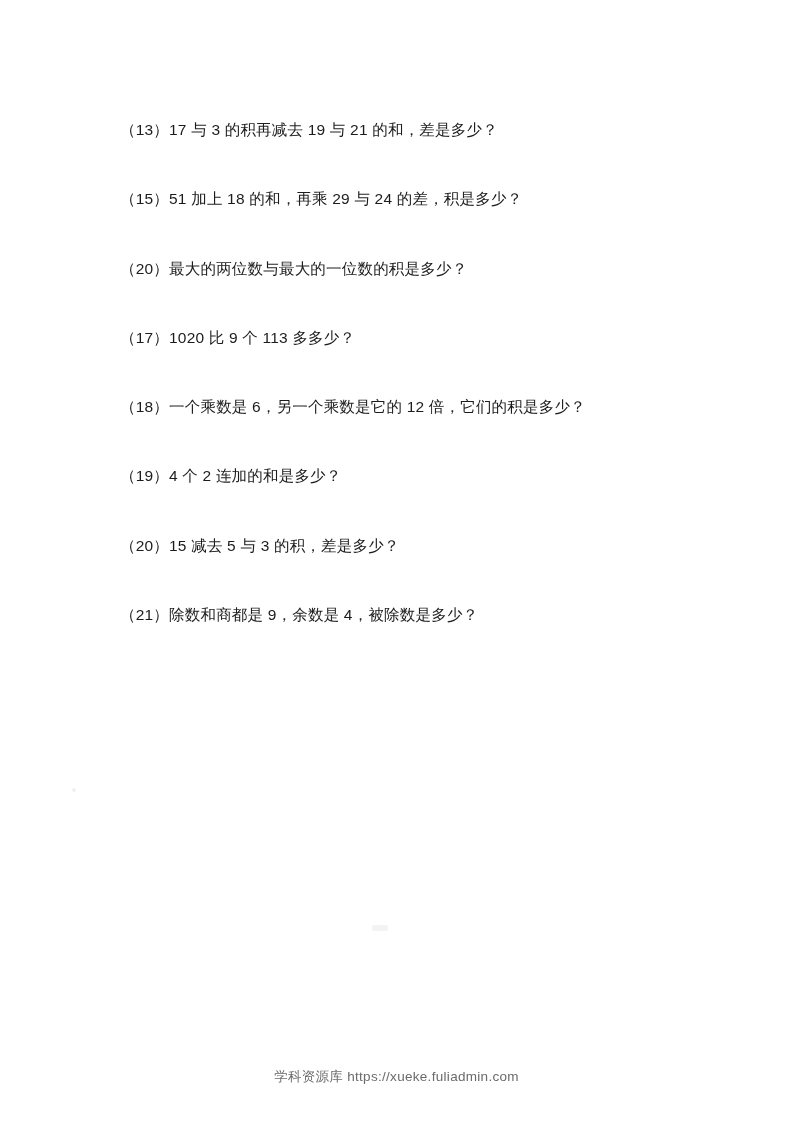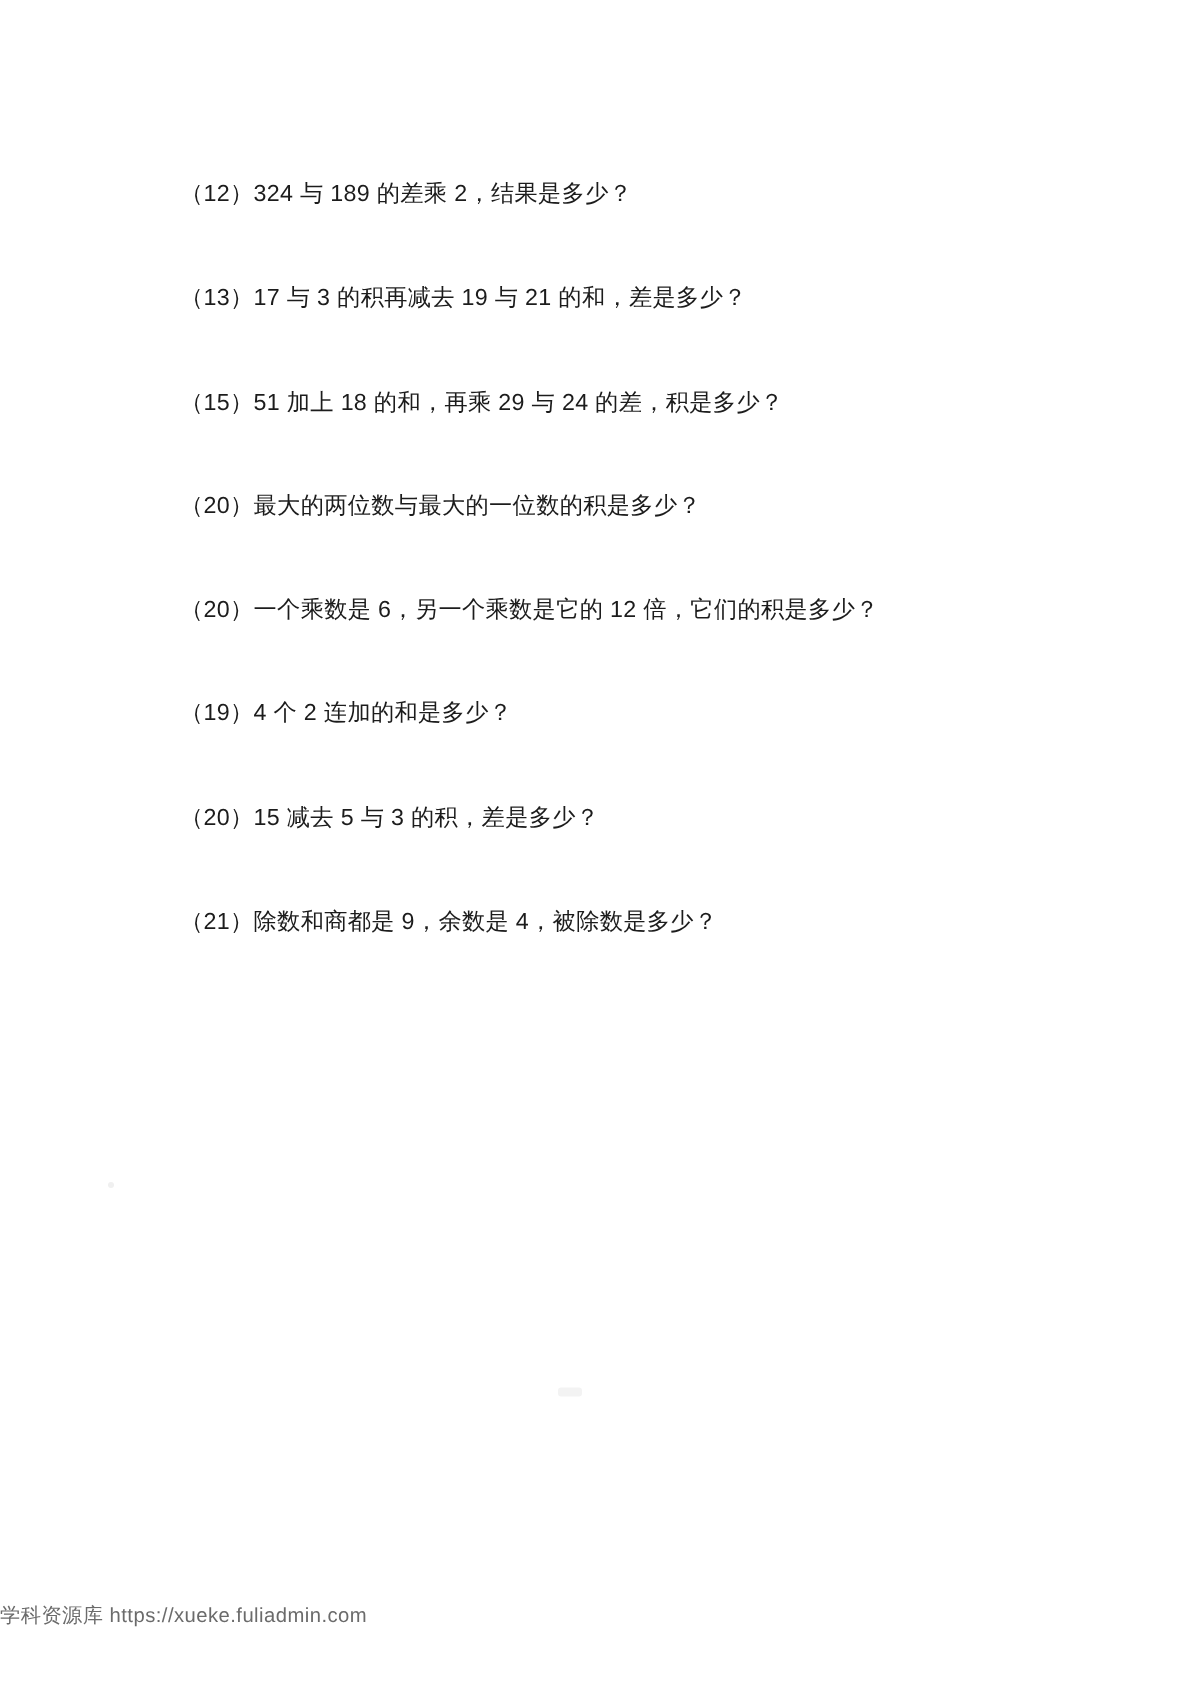--- a/index.html
+++ b/index.html
@@ -33,21 +33,21 @@
     color: #1c1c1c;
     margin-bottom: 46px;
     white-space: nowrap;
     letter-spacing: 0.2px;
   }
   .footer {
     position: absolute;
     left: 0;
     right: 0;
     top: 1068px;
-    text-align: left;
+    text-align: center;
     font-size: 13.5px;
     color: #7a7a7a;
     letter-spacing: 0.3px;
   }
   .footer .brand {
     color: #6b6b6b;
   }
   .watermark-dot {
     position: absolute;
     left: 372px;
@@ -66,25 +66,25 @@
     background: #f0f0f0;
     border-radius: 50%;
   }
 </style>
 </head>
 <body>
 
 <div class="page">
 
   <div class="questions">
-    <div class="question">（12）324 与 189 的差乘 2，结果是多少？</div>
     <div class="question">（13）17 与 3 的积再减去 19 与 21 的和，差是多少？</div>
     <div class="question">（15）51 加上 18 的和，再乘 29 与 24 的差，积是多少？</div>
     <div class="question">（20）最大的两位数与最大的一位数的积是多少？</div>
-    <div class="question">（20）一个乘数是 6，另一个乘数是它的 12 倍，它们的积是多少？</div>
+    <div class="question">（17）1020 比 9 个 113 多多少？</div>
+    <div class="question">（18）一个乘数是 6，另一个乘数是它的 12 倍，它们的积是多少？</div>
     <div class="question">（19）4 个 2 连加的和是多少？</div>
     <div class="question">（20）15 减去 5 与 3 的积，差是多少？</div>
     <div class="question">（21）除数和商都是 9，余数是 4，被除数是多少？</div>
   </div>
 
   <div class="edge-mark"></div>
   <div class="watermark-dot"></div>
 
   <div class="footer">
     <span class="brand">学科资源库 https://xueke.fuliadmin.com</span>

